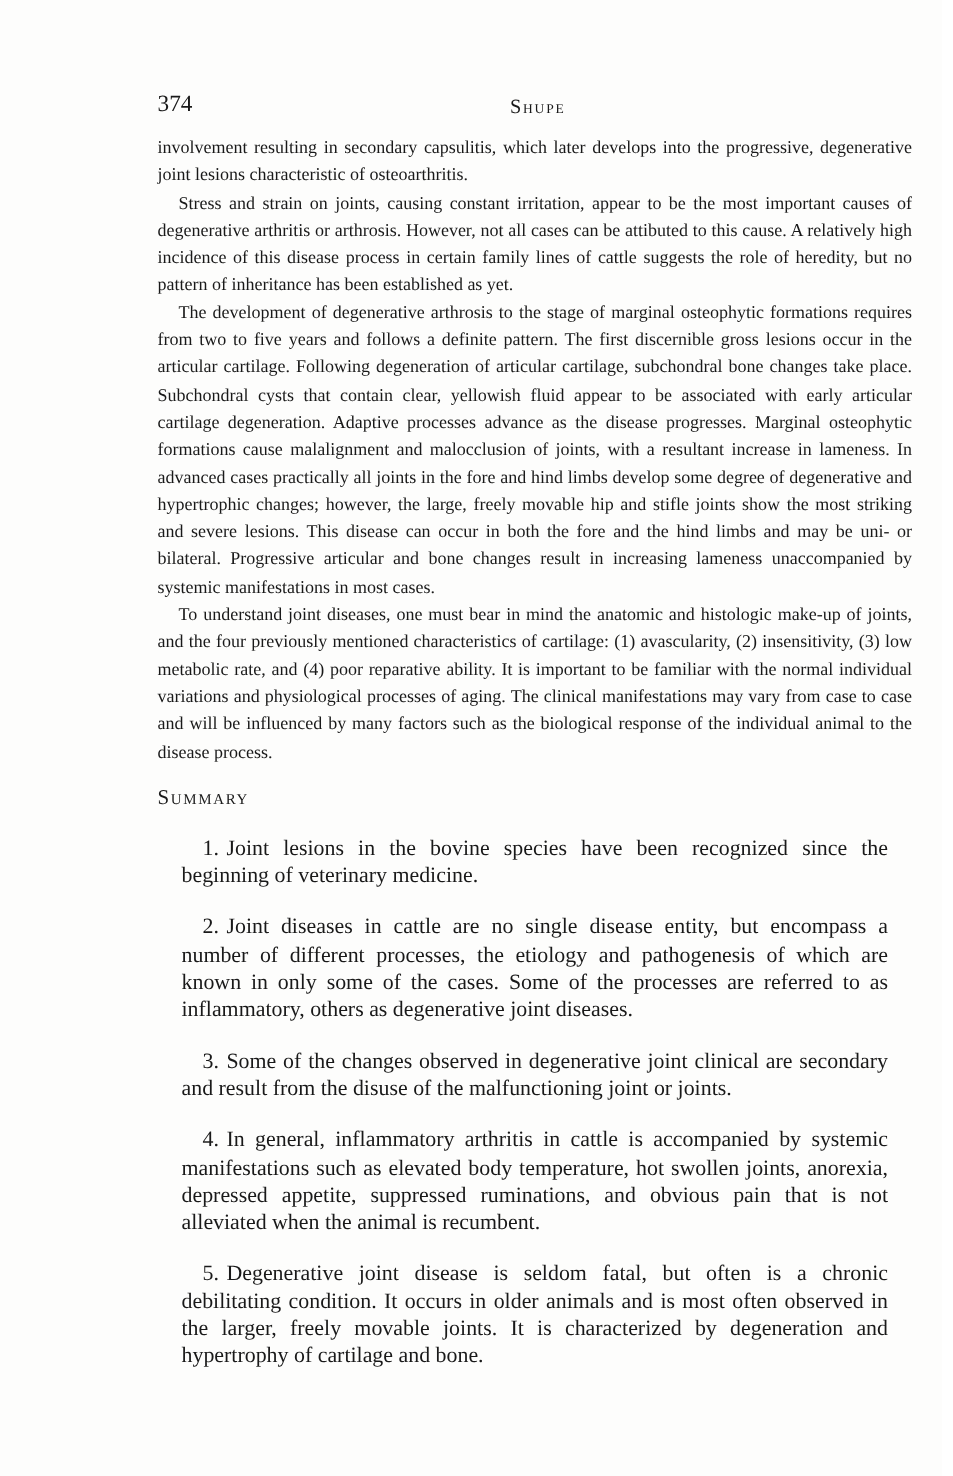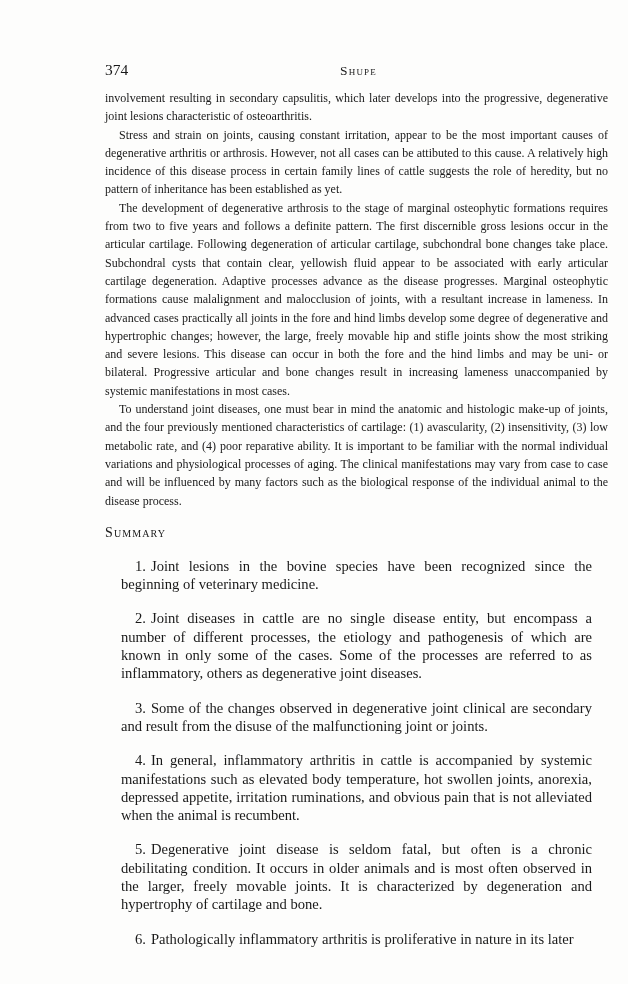--- a/index.html
+++ b/index.html
@@ -92,19 +92,18 @@
       <p class="indent">The development of degenerative arthrosis to the stage of marginal osteophytic formations requires from two to five years and follows a definite pattern. The first discernible gross lesions occur in the articular cartilage. Following degeneration of articular cartilage, subchondral bone changes take place. Subchondral cysts that contain clear, yellowish fluid appear to be associated with early articular cartilage degeneration. Adaptive processes advance as the disease progresses. Marginal osteophytic formations cause malalignment and malocclusion of joints, with a resultant increase in lameness. In advanced cases practically all joints in the fore and hind limbs develop some degree of degenerative and hypertrophic changes; however, the large, freely movable hip and stifle joints show the most striking and severe lesions. This disease can occur in both the fore and the hind limbs and may be uni- or bilateral. Progressive articular and bone changes result in increasing lameness unaccompanied by systemic manifestations in most cases.</p>
       <p class="indent">To understand joint diseases, one must bear in mind the anatomic and histologic make-up of joints, and the four previously mentioned characteristics of cartilage: (1) avascularity, (2) insensitivity, (3) low metabolic rate, and (4) poor reparative ability. It is important to be familiar with the normal individual variations and physiological processes of aging. The clinical manifestations may vary from case to case and will be influenced by many factors such as the biological response of the individual animal to the disease process.</p>
     </div>
 
     <div class="summary-heading">Summary</div>
 
     <div class="summary-items">
       <p><span class="item-number">1.</span><span>Joint lesions in the bovine species have been recognized since the beginning of veterinary medicine.</span></p>
       <p><span class="item-number">2.</span><span>Joint diseases in cattle are no single disease entity, but encompass a number of different processes, the etiology and pathogenesis of which are known in only some of the cases. Some of the processes are referred to as inflammatory, others as degenerative joint diseases.</span></p>
       <p><span class="item-number">3.</span><span>Some of the changes observed in degenerative joint clinical are secondary and result from the disuse of the malfunctioning joint or joints.</span></p>
-      <p><span class="item-number">4.</span><span>In general, inflammatory arthritis in cattle is accompanied by systemic manifestations such as elevated body temperature, hot swollen joints, anorexia, depressed appetite, irritation ruminations, and obvious pain that is not alleviated when the animal is recumbent.</span></p>
+      <p><span class="item-number">4.</span><span>In general, inflammatory arthritis in cattle is accompanied by systemic manifestations such as elevated body temperature, hot swollen joints, anorexia, depressed appetite, suppressed ruminations, and obvious pain that is not alleviated when the animal is recumbent.</span></p>
       <p><span class="item-number">5.</span><span>Degenerative joint disease is seldom fatal, but often is a chronic debilitating condition. It occurs in older animals and is most often observed in the larger, freely movable joints. It is characterized by degeneration and hypertrophy of cartilage and bone.</span></p>
-      <p><span class="item-number">6.</span><span>Pathologically inflammatory arthritis is proliferative in nature in its later</span></p>
     </div>
 
   </div>
 </div>
 
 </body></html>

